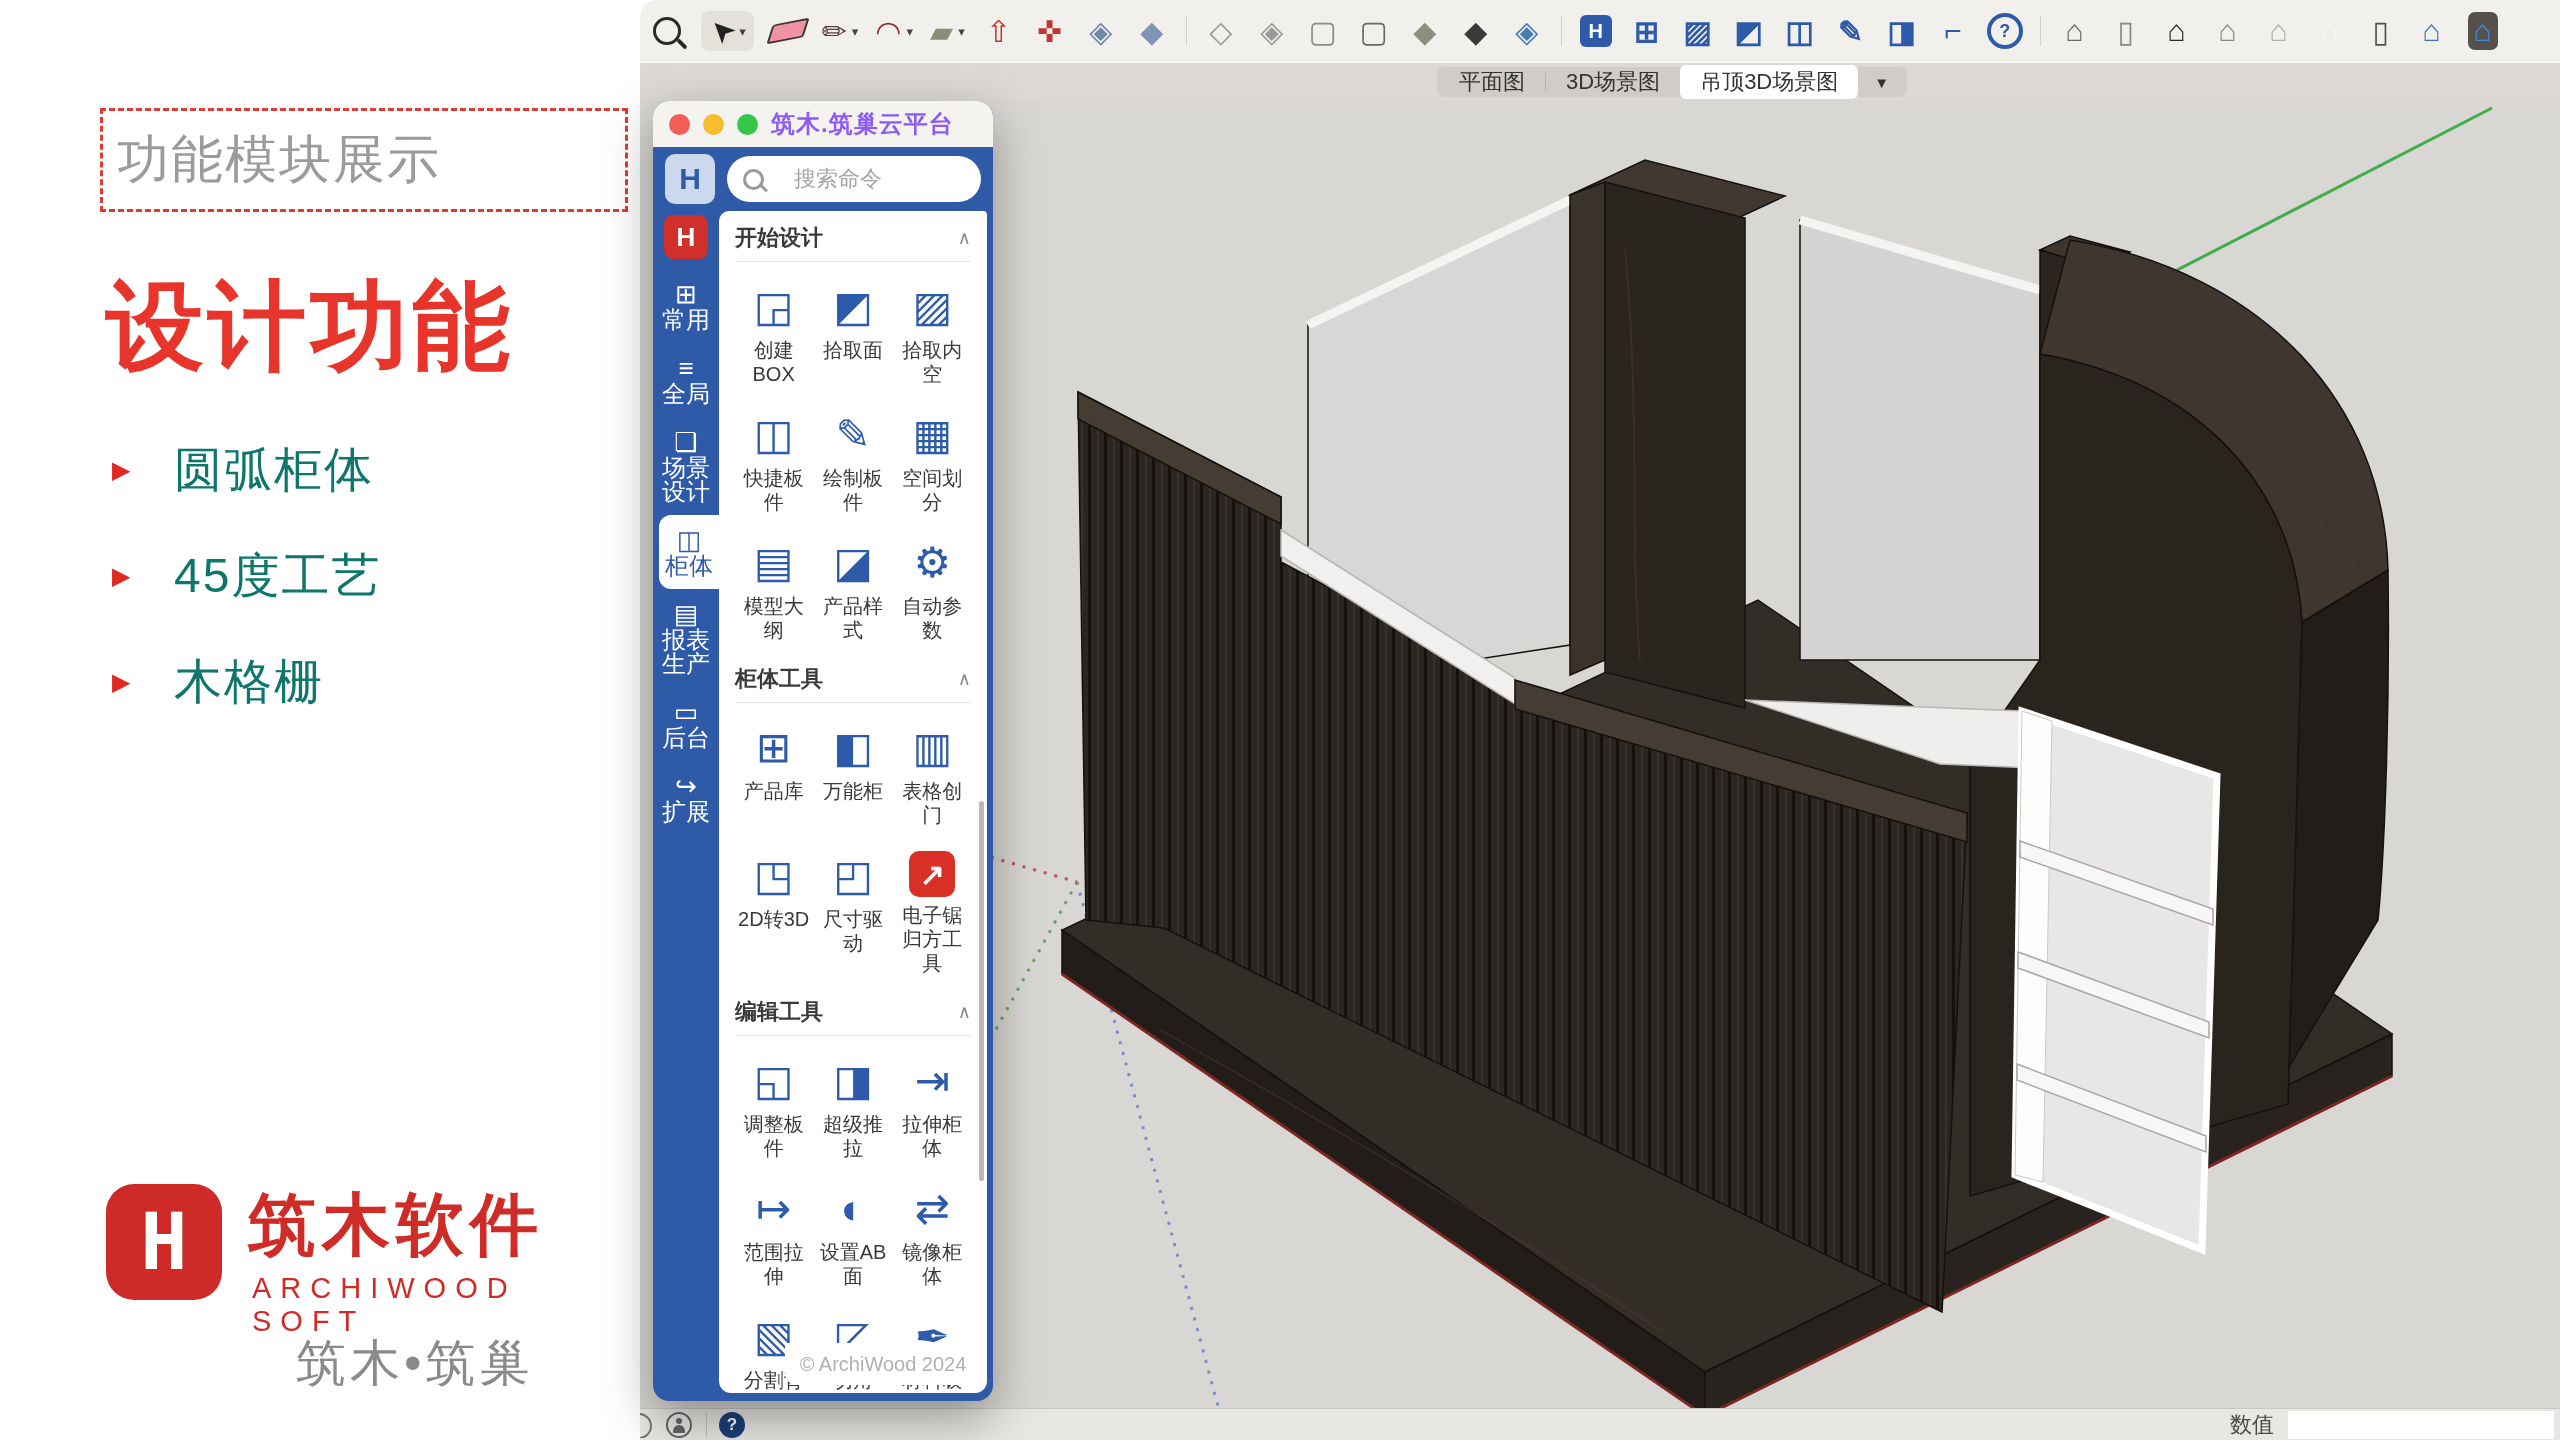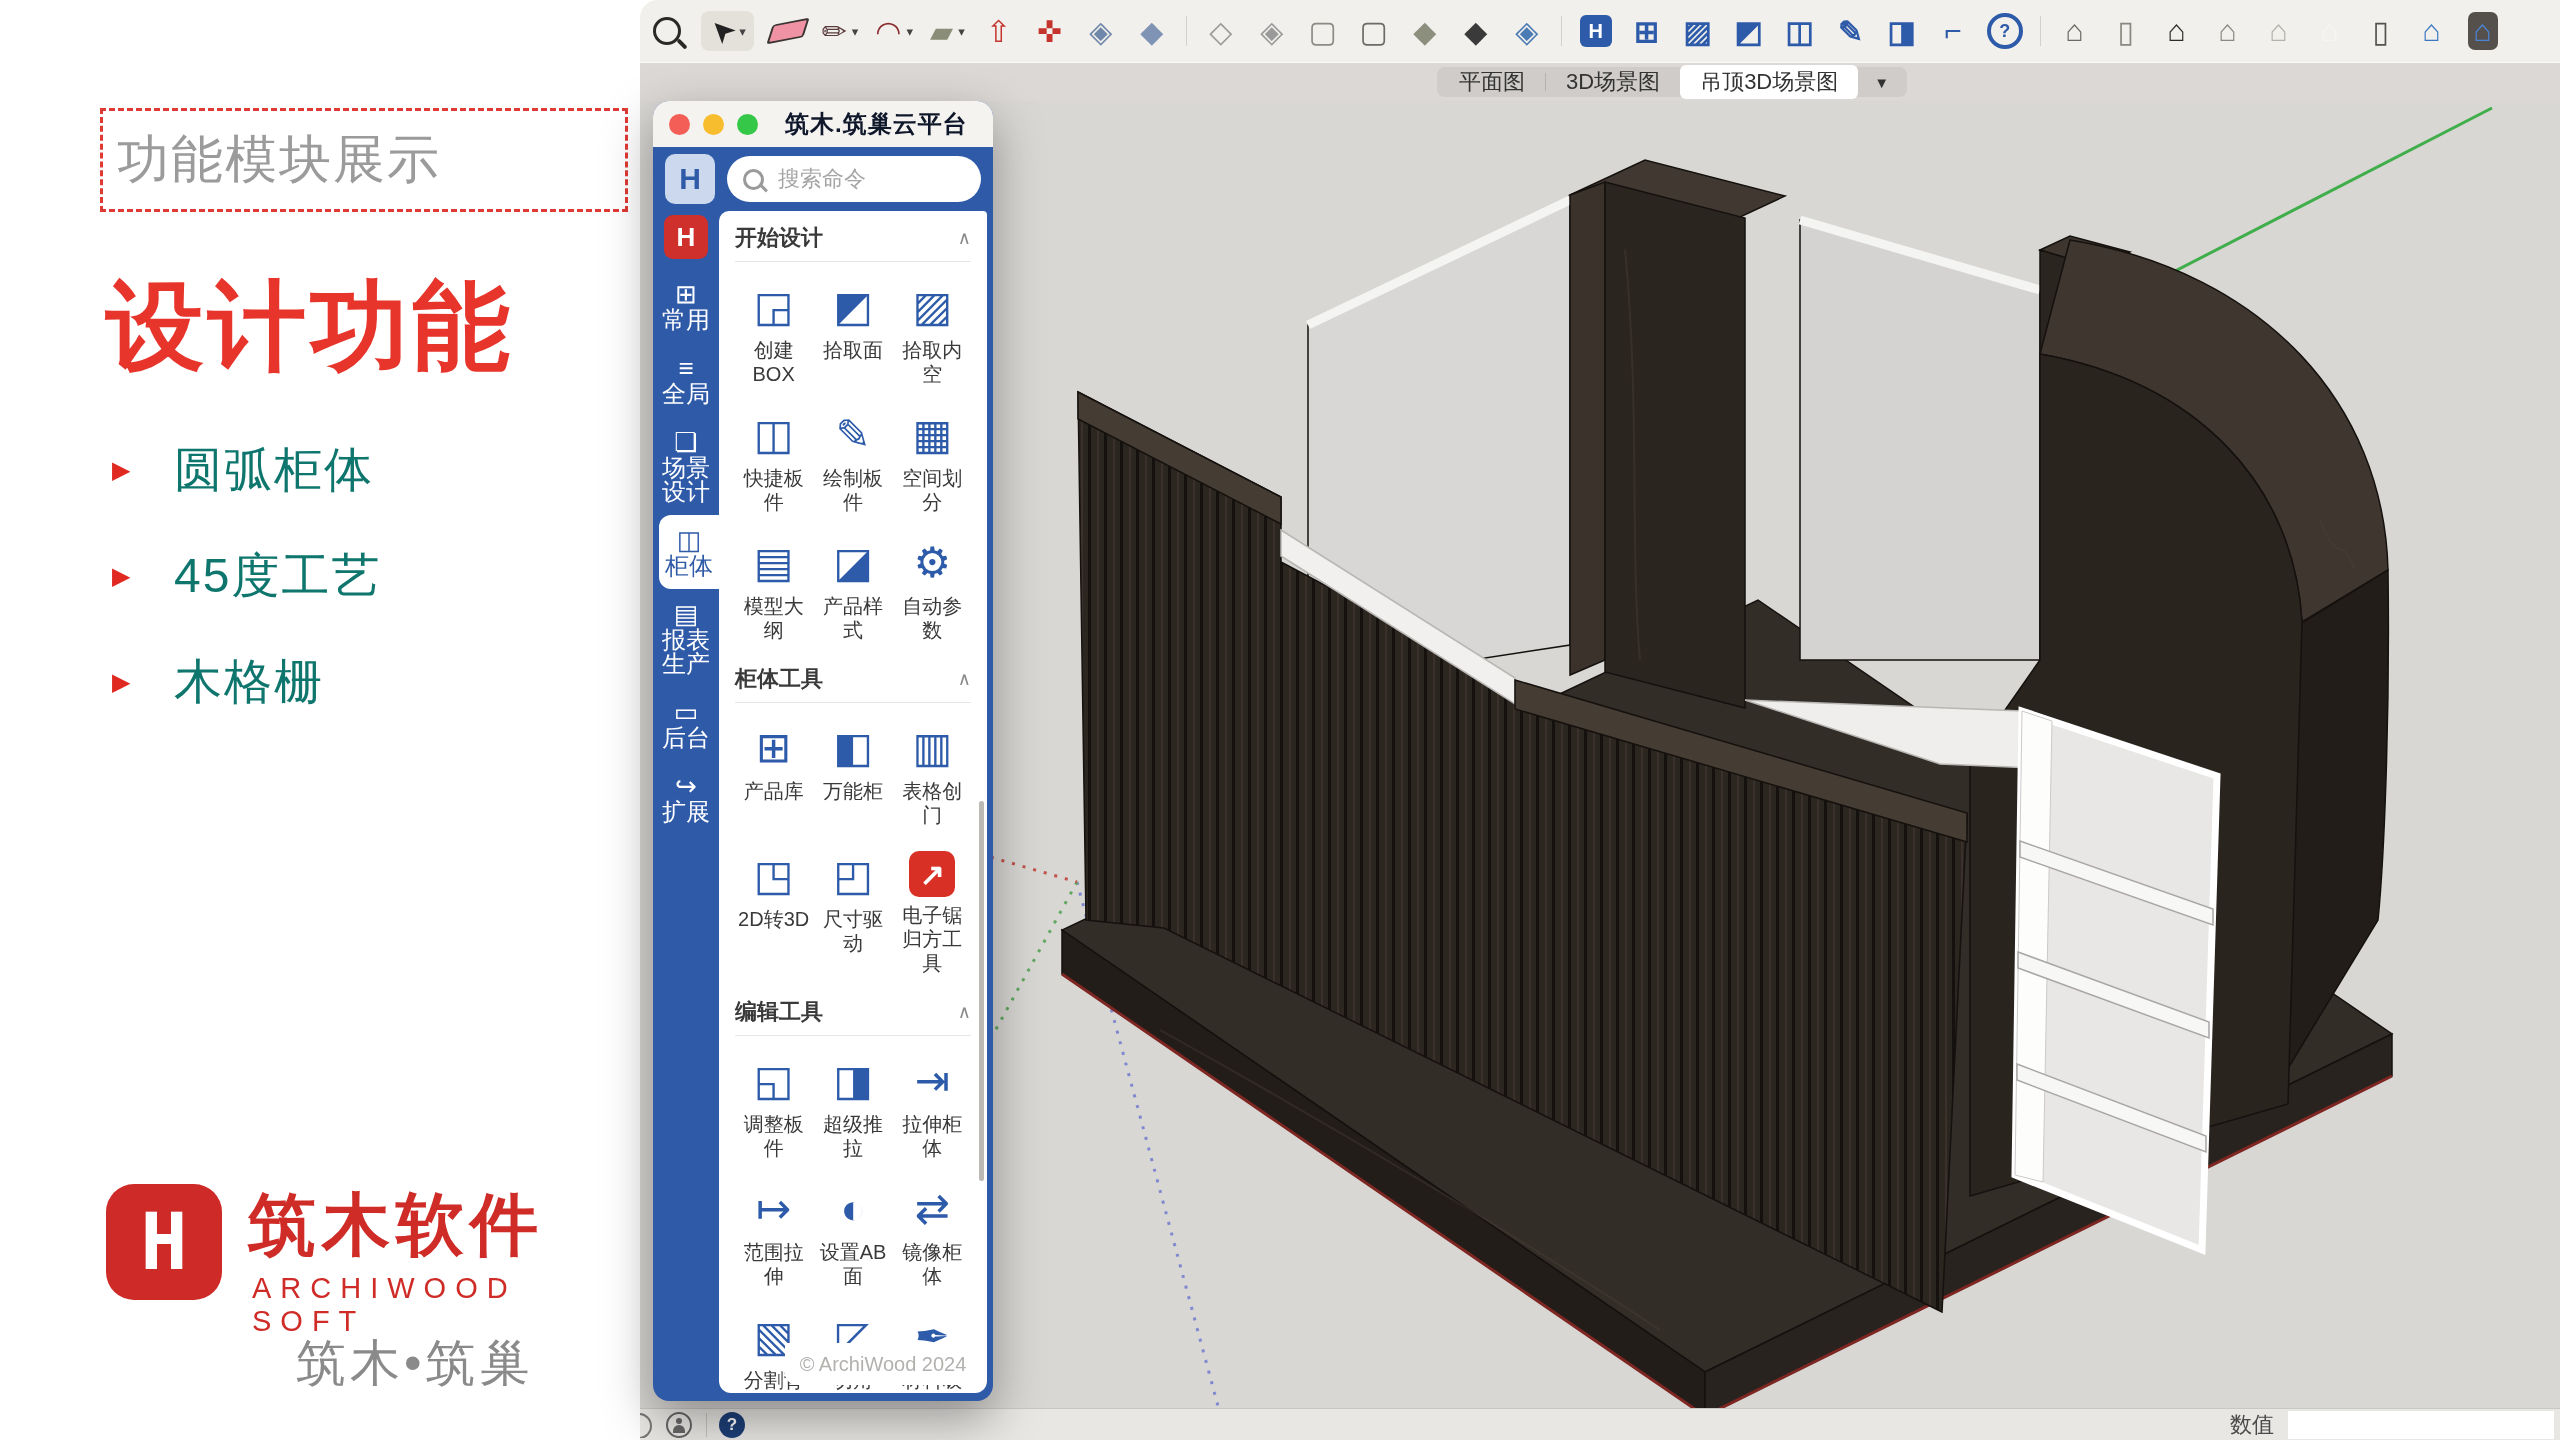--- a/index.html
+++ b/index.html
@@ -49,28 +49,28 @@
   .tab-sep{width:1px;height:18px;background:#b5b3b0;}
   .tab-dropdown{padding:2px 16px;font-size:15px;color:#333;}
   
   .viewport{position:absolute;left:640px;top:100px;width:1920px;height:1308px;background:#d9d7d4;z-index:1;}
   
   .plugin-win{position:absolute;left:653px;top:101px;width:340px;height:1300px;border-radius:16px;
               background:#2e5aa8;box-shadow:0 18px 50px rgba(0,0,0,.35);z-index:5;}
   .win-titlebar{position:absolute;left:0;top:0;right:0;height:46px;background:#f5f3f0;
                 border-radius:16px 16px 0 0;display:flex;align-items:center;padding-left:16px;box-sizing:border-box;}
   .tl-dot{width:21px;height:21px;border-radius:50%;margin-right:13px;}
-  .win-title{font-size:24px;font-weight:bold;color:#0f172a;margin-left:14px;letter-spacing:1px;}
+  .win-title{font-size:24px;font-weight:bold;color:#8b5cf6;letter-spacing:1px;}
   .win-header{position:absolute;left:0;top:46px;right:0;height:64px;display:flex;align-items:center;padding:0 12px;box-sizing:border-box;}
   .hdr-logo{width:50px;height:50px;background:#ccd8ee;border-radius:10px;display:flex;align-items:center;justify-content:center;
             color:#2e5aa8;font-size:30px;font-weight:bold;flex:none;}
   .search-pill{flex:1;margin-left:12px;height:46px;background:#fff;border-radius:23px;display:flex;align-items:center;padding:0 16px;}
   .search-glyph{width:15px;height:15px;border:3px solid #9a9a9a;border-radius:50%;position:relative;flex:none;}
   .search-glyph:after{content:"";position:absolute;width:8px;height:3px;background:#9a9a9a;transform:rotate(45deg);right:-7px;bottom:-3px;}
-  .search-pill input{border:none;outline:none;background:transparent;font-size:22px;color:#444;margin-left:12px;width:100%;
+  .search-pill input{border:none;outline:none;background:transparent;font-size:22px;color:#444;margin-left:28px;width:100%;
                      font-family:"Liberation Sans",sans-serif;}
   .search-pill input::placeholder{color:#a5a5a5;}
   .rail{position:absolute;left:0;top:110px;bottom:8px;width:66px;}
   .rail-home{width:44px;height:44px;background:#d0302c;border-radius:9px;margin:4px auto 10px auto;
              display:flex;align-items:center;justify-content:center;color:#fff;font-size:26px;font-weight:bold;}
   .rail-item{color:#fff;text-align:center;padding:11px 0 11px 0;}
   .rail-item .ric{font-size:26px;line-height:28px;display:block;}
   .rail-item .rlb{font-size:24px;line-height:24px;display:block;}
   .rail-item.active{background:#fff;color:#2e5aa8;margin-left:6px;border-radius:12px 0 0 12px;}
   .content-card{position:absolute;left:66px;top:110px;right:6px;bottom:8px;background:#ffffff;

